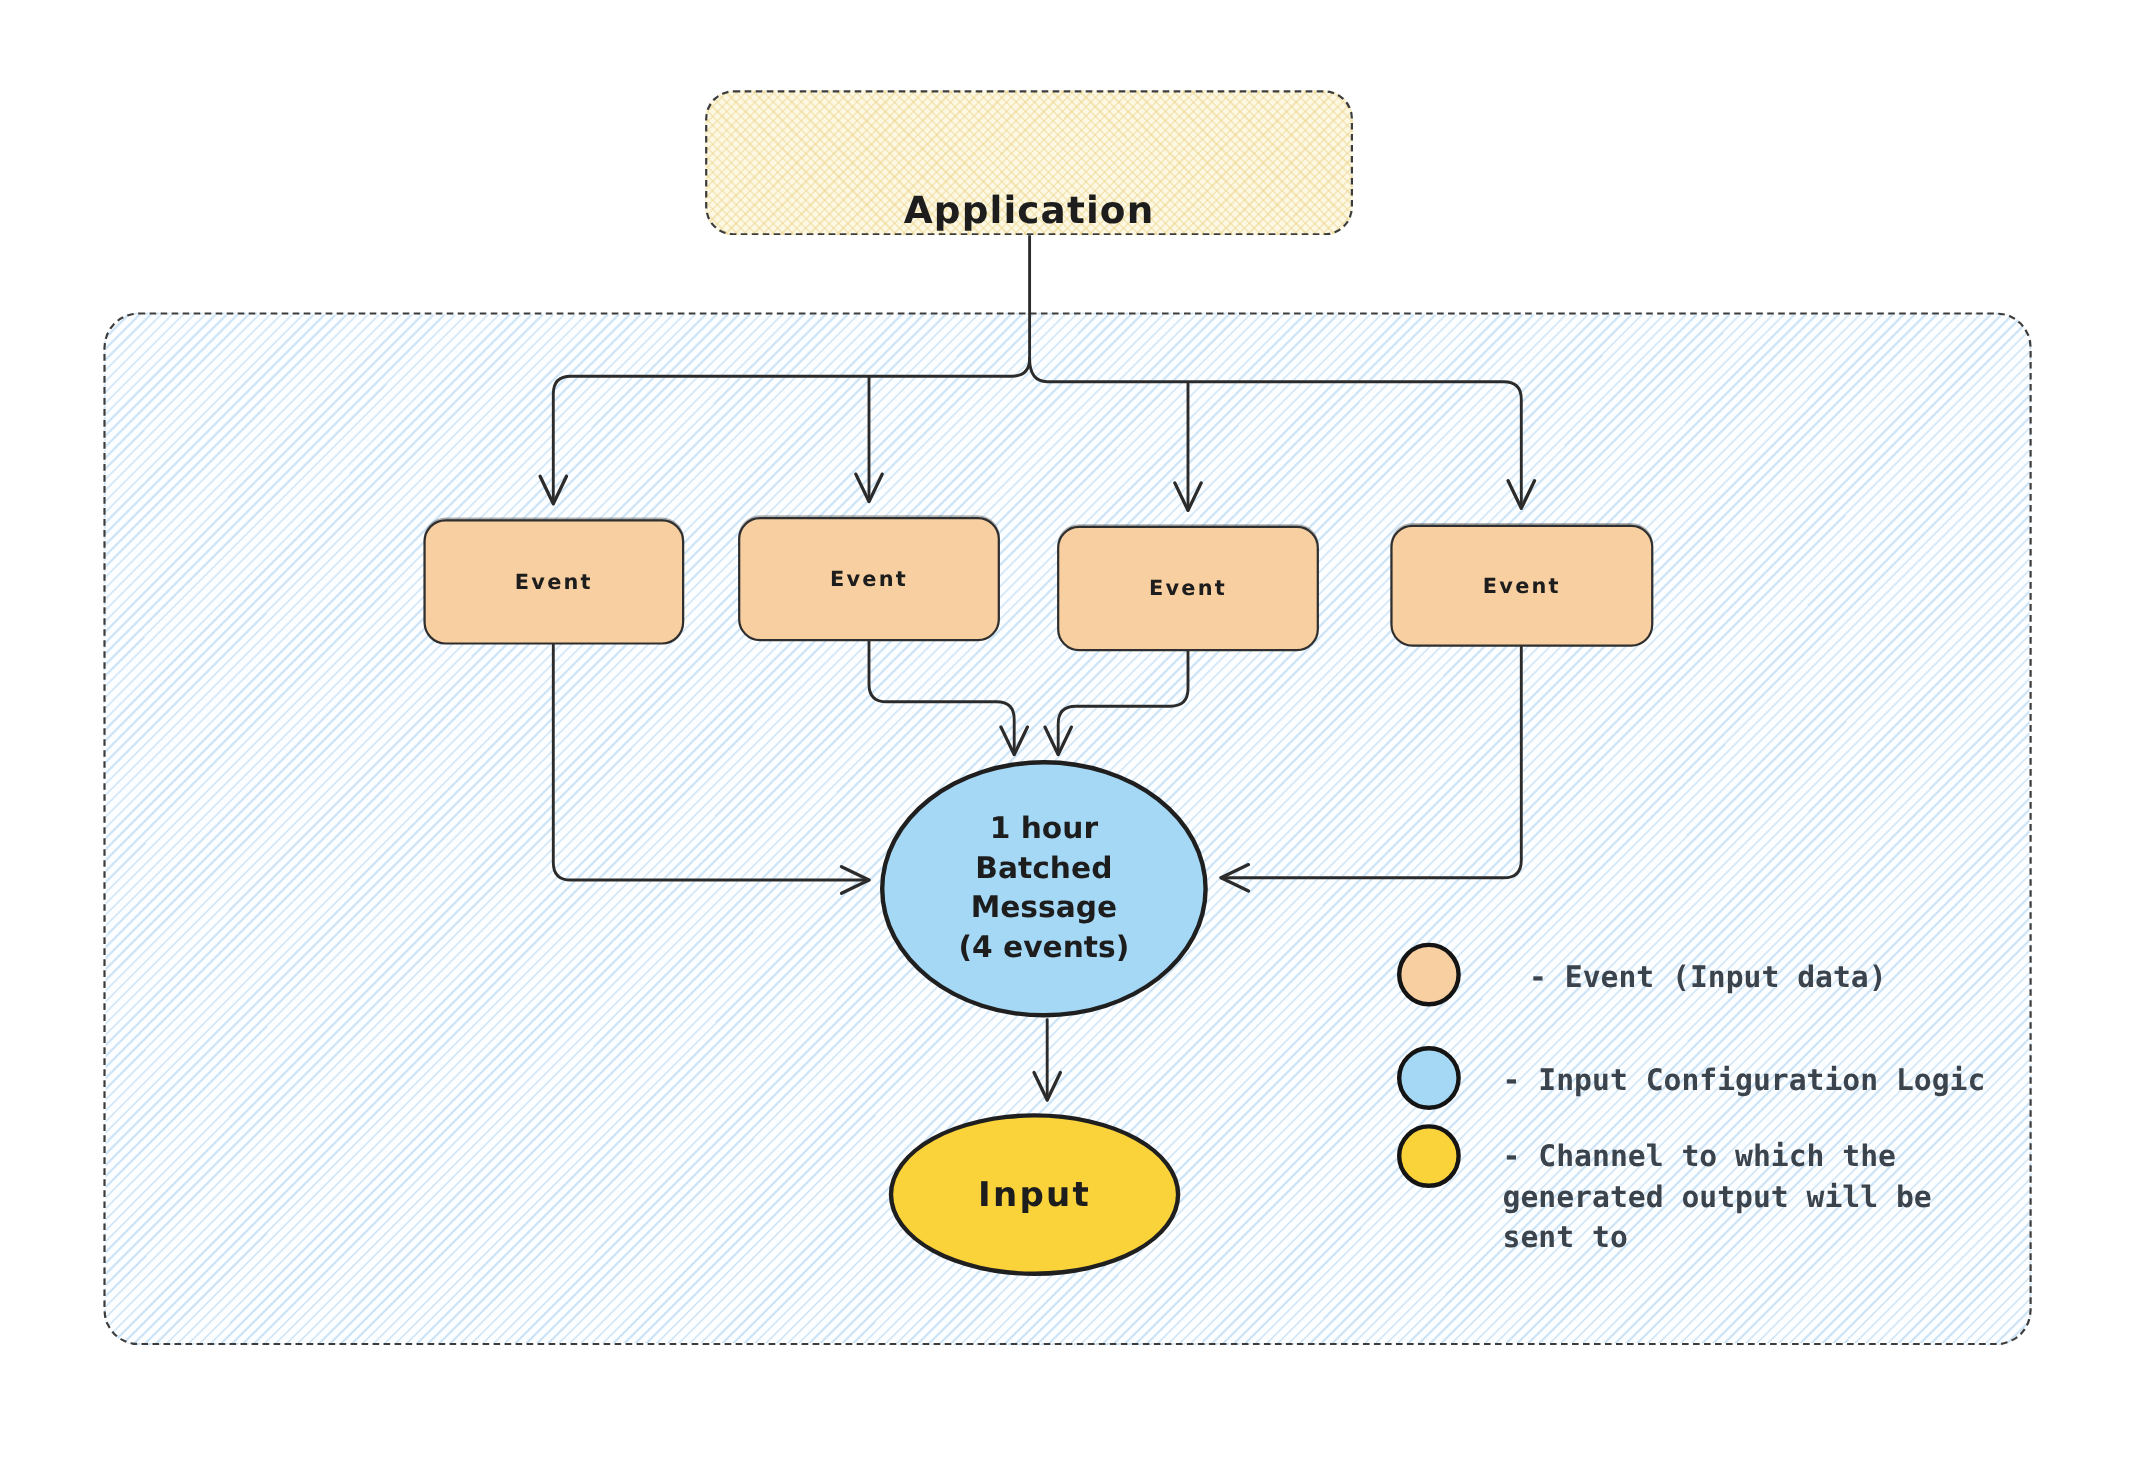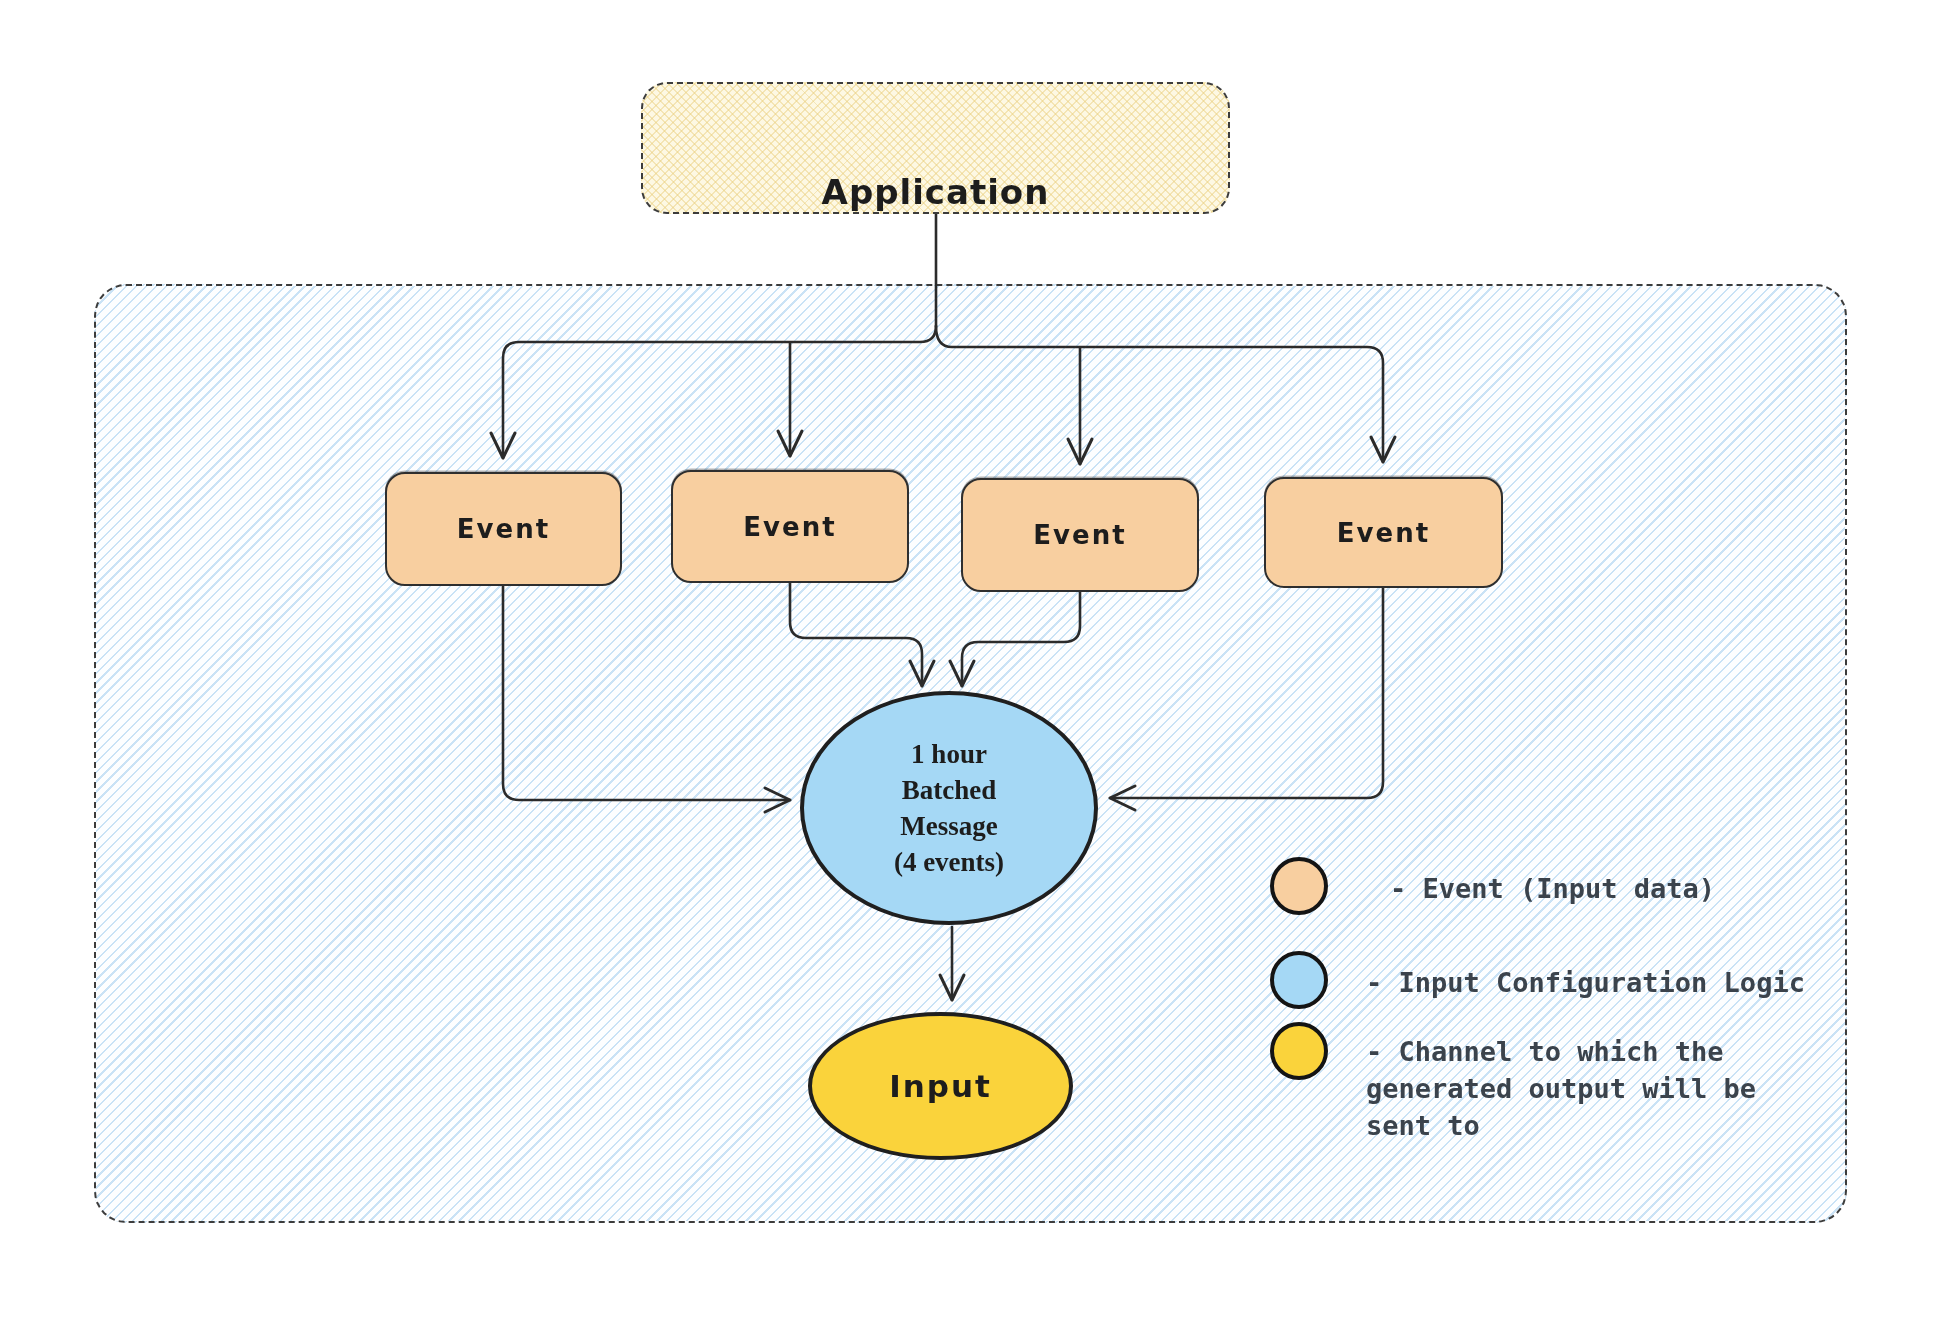--- a/index.html
+++ b/index.html
@@ -54,30 +54,30 @@
   }
   .event-box{
     position:absolute;
     background:var(--event-fill);
     border:2.5px solid #2f2f2f;
     border-radius:20px;
     box-sizing:border-box;
     display:flex;align-items:center;justify-content:center;
     box-shadow:0 -1.5px 0 rgba(40,40,40,0.35);
   }
-  .event-label{font-size:26px;font-weight:bold;letter-spacing:2px;color:var(--text);}
+  .event-label{font-size:19px;font-weight:bold;letter-spacing:2px;color:var(--text);}
   .ellipse{
     position:absolute;
     border:4.5px solid #1f1f1f;
     border-radius:50%;
     box-sizing:border-box;
     display:flex;align-items:center;justify-content:center;
     text-align:center;
   }
-  .digest-ellipse{left:800px;top:691px;width:298px;height:234px;background:var(--digest-fill);font-family:Liberation Serif, serif;}
+  .digest-ellipse{left:800px;top:691px;width:298px;height:234px;background:var(--digest-fill);}
   .digest-label{font-size:27px;font-weight:bold;line-height:36px;white-space:pre-line;color:var(--text);}
   .email-ellipse{left:808px;top:1012px;width:265px;height:148px;background:var(--channel-fill);}
   .email-label{font-size:31px;font-weight:bold;letter-spacing:2px;color:var(--text);}
   .legend-swatch{
     position:absolute;left:1270px;width:58px;height:58px;
     border:4px solid #141414;border-radius:50%;
     box-sizing:border-box;
   }
   .legend-label{
     position:absolute;left:1366px;

